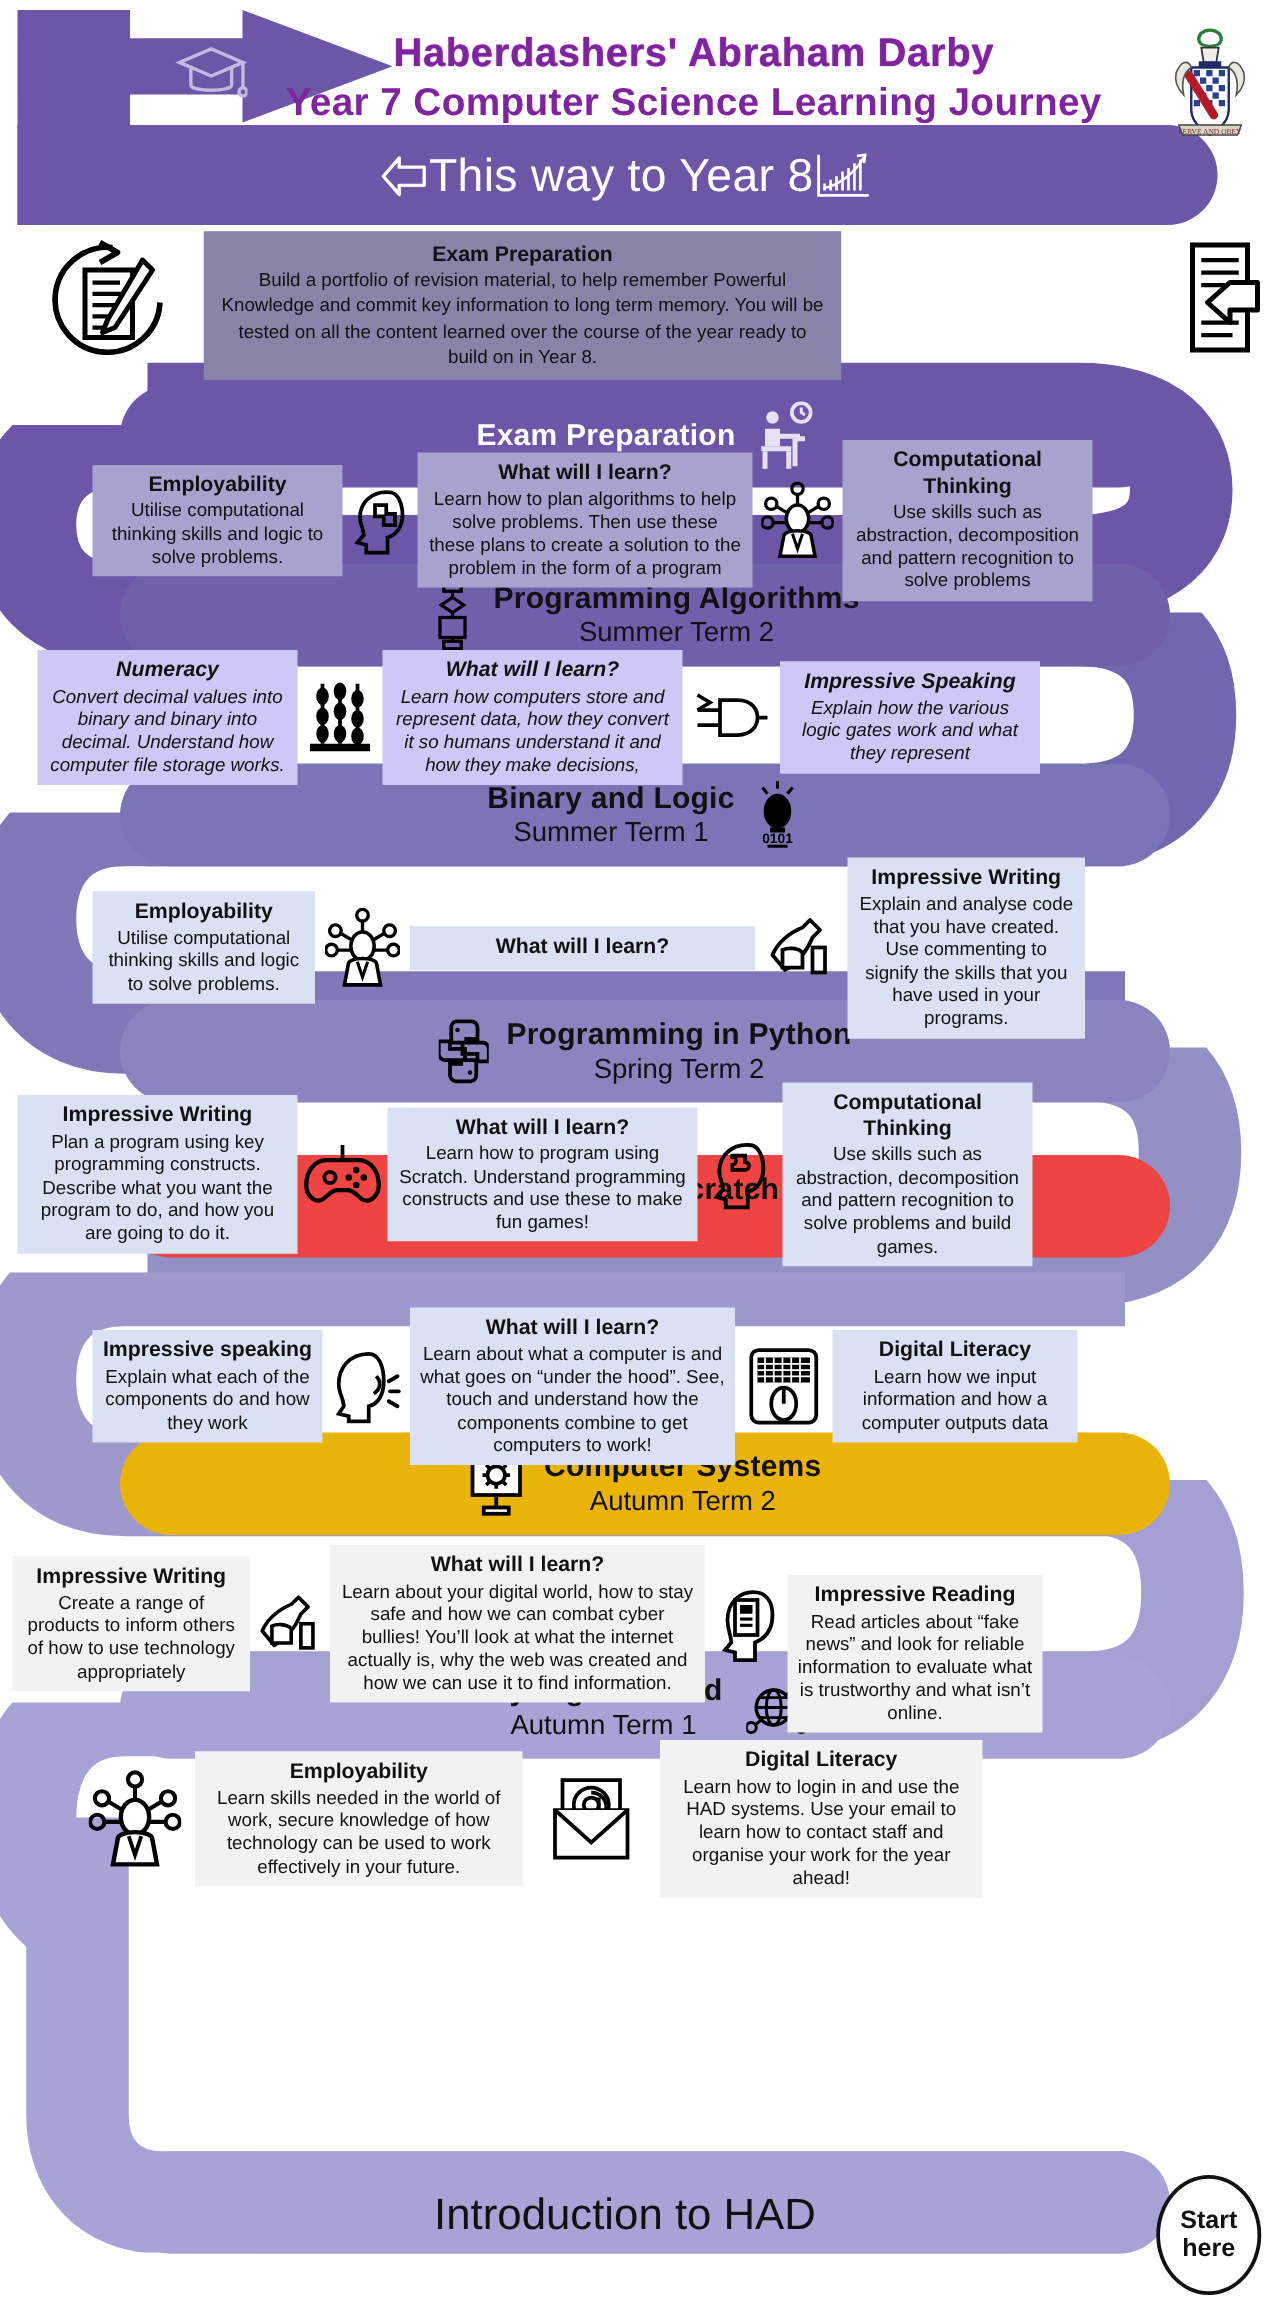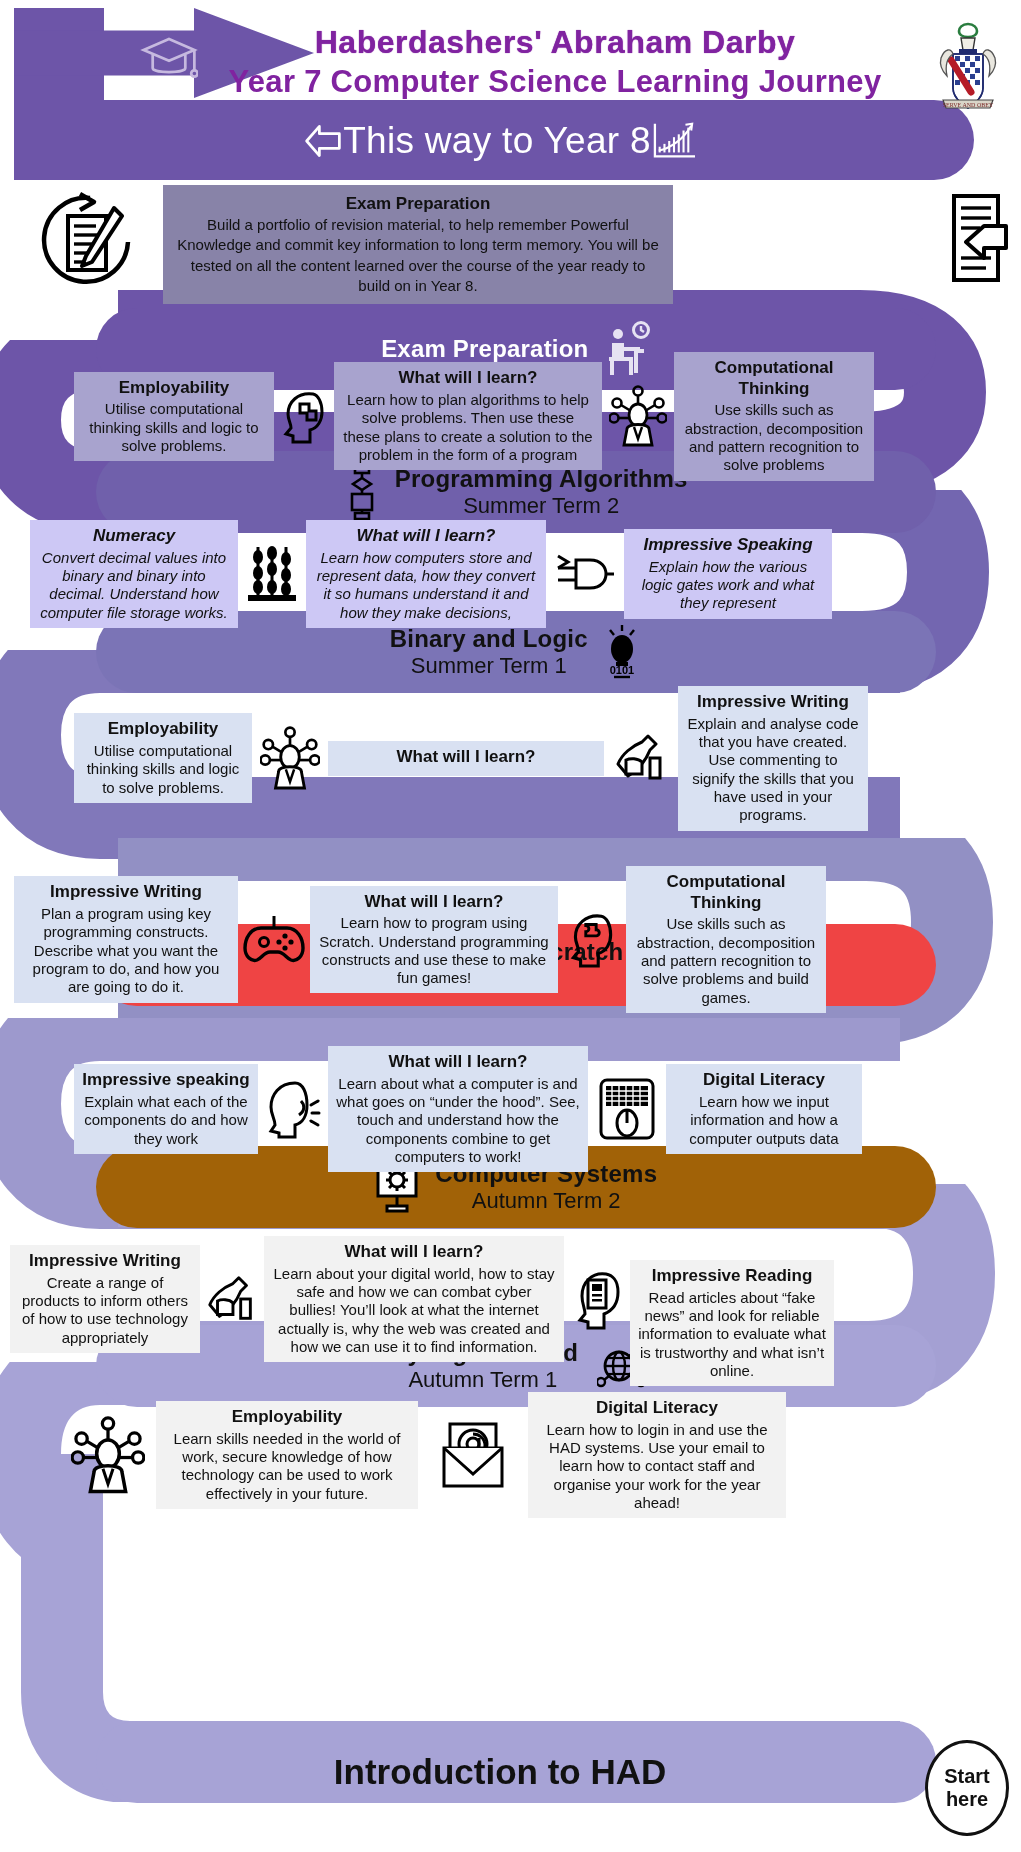--- a/index.html
+++ b/index.html
@@ -106,21 +106,21 @@
   .card-title { font-weight: bold; font-size: 17px; color: #111; display:block; margin-bottom: 2px;}
   .card-body  { font-size: 15px; color: #111; display:block;}
 
   .icon-slot { display: flex; align-items: center; justify-content: center; flex: none;}
 
   
   .footer-label {
     position: absolute;
     left: 120px; top: 1752px;
     width: 760px; text-align: center;
-    font-size: 35px; font-weight: bold; color: #111;
+    font-size: 35px; font-weight: normal; color: #111;
     z-index: 5;
   }
   .start-here {
     position: absolute;
     right: 12px; top: 1740px;
     width: 84px; height: 96px;
     border: 3px solid #111;
     border-radius: 50%;
     background: #fff;
     display: flex; flex-direction: column;
@@ -441,20 +441,36 @@
     <div class="card" style="background:#d9e1f2; width:190px;">
       <span class="card-title">Impressive Writing</span>
       <span class="card-body">Explain and analyse code that you have created. Use commenting to signify the skills that you have used in your programs.</span>
     </div>
   </div>
 
   <svg style="position:absolute;left:0;top:650px;z-index:1;" width="1021" height="250">
     <path d="M900 2 H100 C44 2 20 40 20 85 C20 130 44 168 100 168 H900" fill="none" stroke="#8178ba" stroke-width="82"></path>
   </svg>
 
+  <div class="band" style="left:96px; top:800px; width:840px; background:#8a84bf; border-radius:41px; z-index:2;">
+    <div class="band-label">
+      <span style="display:inline-block;vertical-align:middle;margin-right:10px;">
+        <svg width="40" height="56" viewBox="0 0 40 56">
+          <path d="M14 4 h12 a5 5 0 0 1 5 5 v9 h-9 v3 h13 a5 5 0 0 1 5 5 v10 h-9 v-6 h-12 v-9 h-9 v-12 a5 5 0 0 1 4 -5z" fill="none" stroke="#000" stroke-width="3"></path>
+          <path d="M26 52 h-12 a5 5 0 0 1 -5 -5 v-9 h9 v-3 h-13 a5 5 0 0 1 -5 -5 v-10 h9 v6 h12 v9 h9 v12 a5 5 0 0 1 -4 5z" fill="none" stroke="#000" stroke-width="3"></path>
+          <circle cx="15" cy="11" r="1.8" fill="#000"></circle>
+            <circle cx="25" cy="45" r="1.8" fill="#000"></circle>
+        </svg>
+      </span>
+      <span style="display:inline-block;vertical-align:middle;text-align:center;">
+        <span class="band-title" style="display:block;">Programming in Python</span>
+        <span class="band-term" style="display:block;">Spring Term 2</span>
+      </span>
+    </div>
+  </div>
 
   <div class="card-row" style="left:14px; top:866px; width:980px;">
     <div class="card" style="background:#d9e1f2; width:224px;">
       <span class="card-title">Impressive Writing</span>
       <span class="card-body">Plan a program using key programming constructs. Describe what you want the program to do, and how you are going to do it.</span>
     </div>
     <div class="icon-slot" style="width:72px;">
       <svg width="62" height="50" viewBox="0 0 62 50">
         <line x1="31" y1="2" x2="31" y2="14" stroke="#000" stroke-width="3"></line>
         <path d="M18 14 h26 c10 0 16 10 16 20 c0 8 -6 14 -12 12 c-5 -2 -7 -8 -13 -8 h-8 c-6 0 -8 6 -13 8 c-6 2 -12 -4 -12 -12 c0 -10 6 -20 16 -20z" fill="none" stroke="#000" stroke-width="3.4"></path>
@@ -554,21 +570,21 @@
     <div class="card" style="background:#d9e1f2; width:196px;">
       <span class="card-title">Digital Literacy</span>
       <span class="card-body">Learn how we input information and how a computer outputs data</span>
     </div>
   </div>
 
   <svg style="position:absolute;left:0;top:1018px;z-index:1;" width="1021" height="250">
     <path d="M900 2 H100 C44 2 20 40 20 86 C20 132 44 170 100 170 H900" fill="none" stroke="#9d99cd" stroke-width="82"></path>
   </svg>
 
-  <div class="band" style="left:96px; top:1146px; width:840px; background:#a16207; border-radius:41px; z-index:2;">
+  <div class="band" style="left:96px; top:1146px; width:840px; background:#eab308; border-radius:41px; z-index:2;">
     <div class="band-label">
       <span style="display:inline-block;vertical-align:middle;margin-right:12px;">
         <svg width="44" height="52" viewBox="0 0 44 52">
           <rect x="3" y="3" width="38" height="32" fill="#fff" stroke="#000" stroke-width="3"></rect>
           <circle cx="22" cy="19" r="7" fill="none" stroke="#000" stroke-width="3"></circle>
           <g stroke="#000" stroke-width="3">
             <line x1="22" y1="8" x2="22" y2="12"></line>
               <line x1="22" y1="26" x2="22" y2="30"></line>
             <line x1="11" y1="19" x2="15" y2="19"></line>
               <line x1="29" y1="19" x2="33" y2="19"></line>

